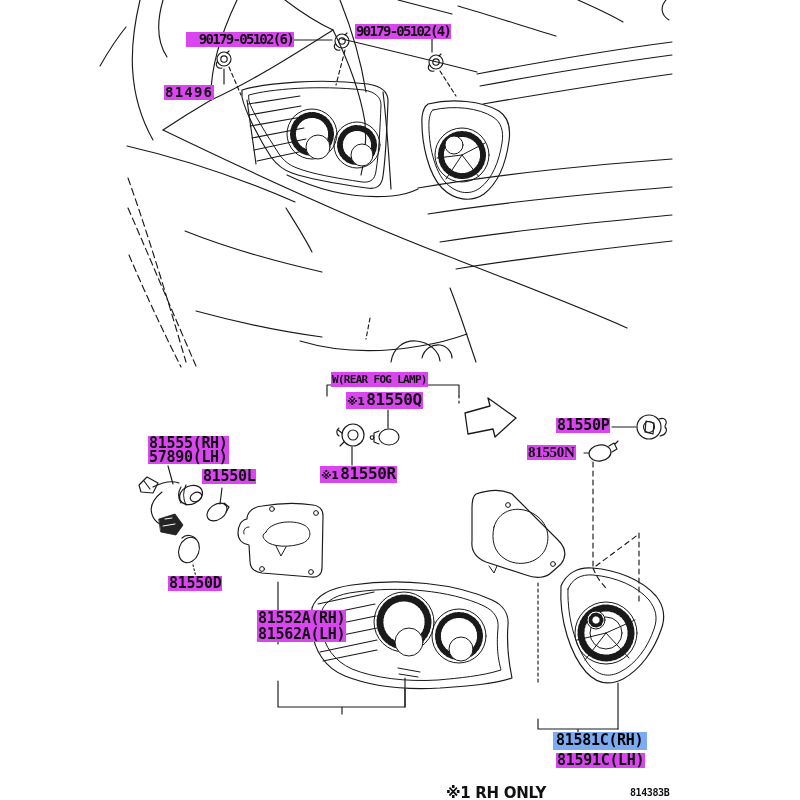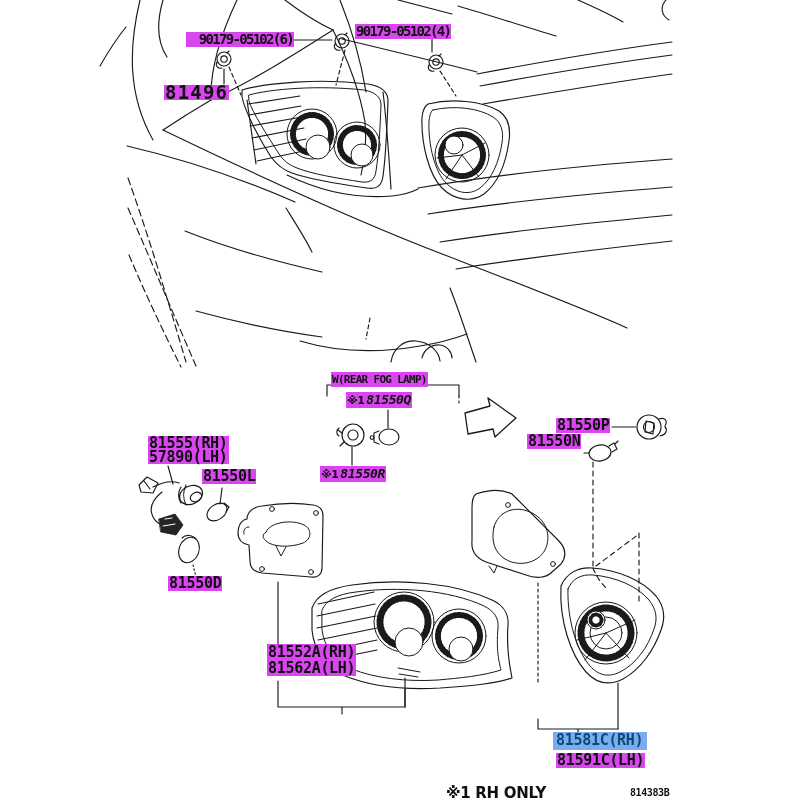--- a/index.html
+++ b/index.html
@@ -17,27 +17,27 @@
   .tick4{stroke-width:4;stroke-dasharray:1.2 2.4;}
   .d43{stroke-dasharray:4 3;}
   .d74{stroke-dasharray:7 4;}
   .d54{stroke-dasharray:5 4;}
   .d33{stroke-dasharray:3 3;}
   .d23{stroke-dasharray:2 3;}
   .dot{stroke-dasharray:1.5 2.5;}
   .lbl{position:absolute;font-weight:bold;font-size:15px;letter-spacing:-.3px;line-height:15px;
        white-space:nowrap;background:#d946ef;padding:0 1px;}
   .sm{font-size:14px;letter-spacing:-1.7px;}
-  .big{font-size:19px;letter-spacing:1.2px;}
+  .big{font-size:14px;letter-spacing:1.2px;}
   .fog{font-size:11px;letter-spacing:-.7px;}
   .pair span{display:block;line-height:16px;}
   .two span{display:block;line-height:14px;}
   .ref{font-family:"DejaVu Sans",sans-serif;font-size:11px;letter-spacing:-.5px;margin-right:2px;}
-  .numlg{font-size:13px;letter-spacing:-.4px;font-style:italic;}
-  .hl{background:#7aabf3;color:#0c4a6e;padding:1px 4px 2px 3px;}
+  .numlg{font-size:16px;letter-spacing:-.4px;}
+  .hl{background:#7aabf3;color:#000000;padding:1px 4px 2px 3px;}
   .foot{position:absolute;font-family:"DejaVu Sans",sans-serif;font-weight:bold;font-size:15px;
         letter-spacing:-.3px;white-space:nowrap;}
   .code{position:absolute;font-weight:bold;font-size:10px;letter-spacing:-.4px;white-space:nowrap;}
 </style>
 </head>
 <body>
 
 <div id="stage">
 
 <svg width="800" height="800" viewBox="0 0 800 800">
@@ -260,30 +260,30 @@
 
 <div class="lbl fog" style="left:331px;top:372px;">W(REAR FOG LAMP)</div>
 <div class="lbl" style="left:346px;top:392px;">
   <span class="ref">※1</span><span class="numlg">81550Q</span>
 </div>
 <div class="lbl" style="left:311px;top:466px;margin-left:9px;">
   <span class="ref">※1</span><span class="numlg">81550R</span>
 </div>
 
 <div class="lbl" style="left:556px;top:418px;">81550P</div>
-<div class="lbl" style="left:527px;top:434px;">81550N</div>
+<div class="lbl" style="left:527px;top:445px;font-family:Liberation Serif, serif;">81550N</div>
 
 <div class="lbl two" style="left:148px;top:436px;">
   <span>81555(RH)</span>
   <span>57890(LH)</span>
 </div>
 <div class="lbl" style="left:202px;top:469px;">81550L</div>
 <div class="lbl" style="left:168px;top:576px;">81550D</div>
 
-<div class="lbl pair" style="left:257px;top:644px;margin-left:10px;">
+<div class="lbl pair" style="left:257px;top:610px;">
   <span>81552A(RH)</span>
   <span>81562A(LH)</span>
 </div>
 
 <div class="lbl hl" style="left:553px;top:732px;">81581C(RH)</div>
 <div class="lbl" style="left:556px;top:753px;">81591C(LH)</div>
 
 <div class="foot" style="left:446px;top:784px;">※1 RH ONLY</div>
 <div class="code" style="left:630px;top:787px;">814383B</div>
 

